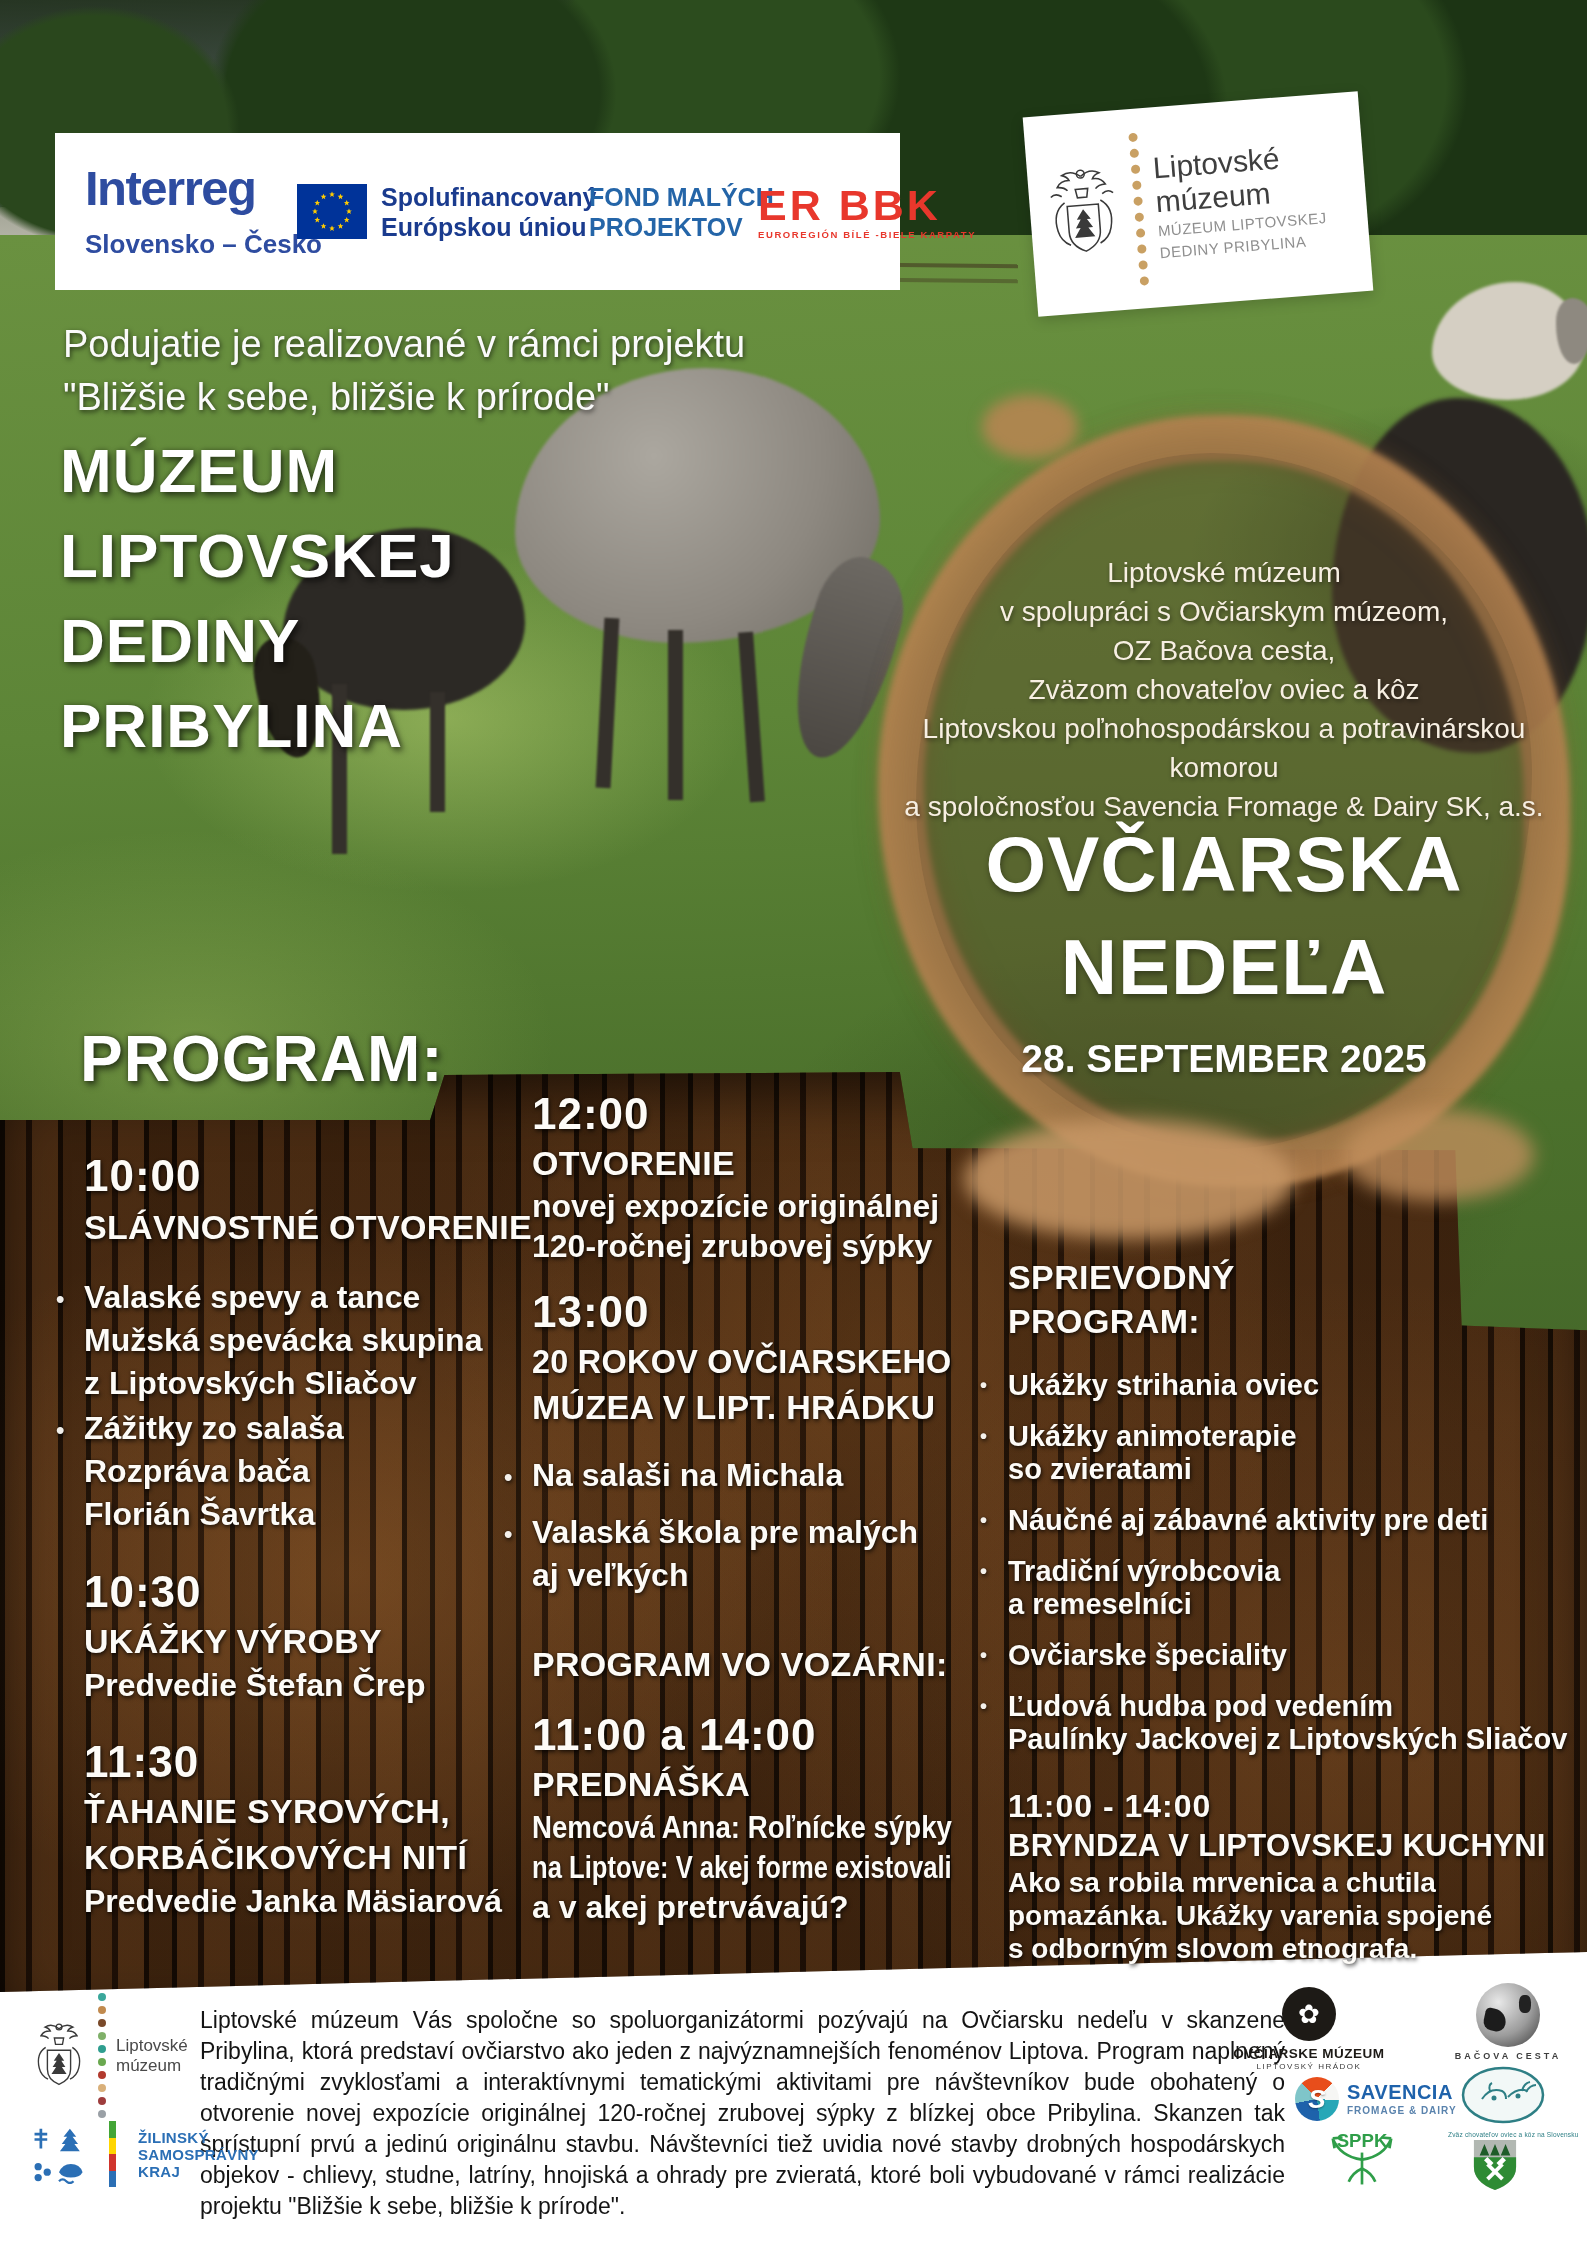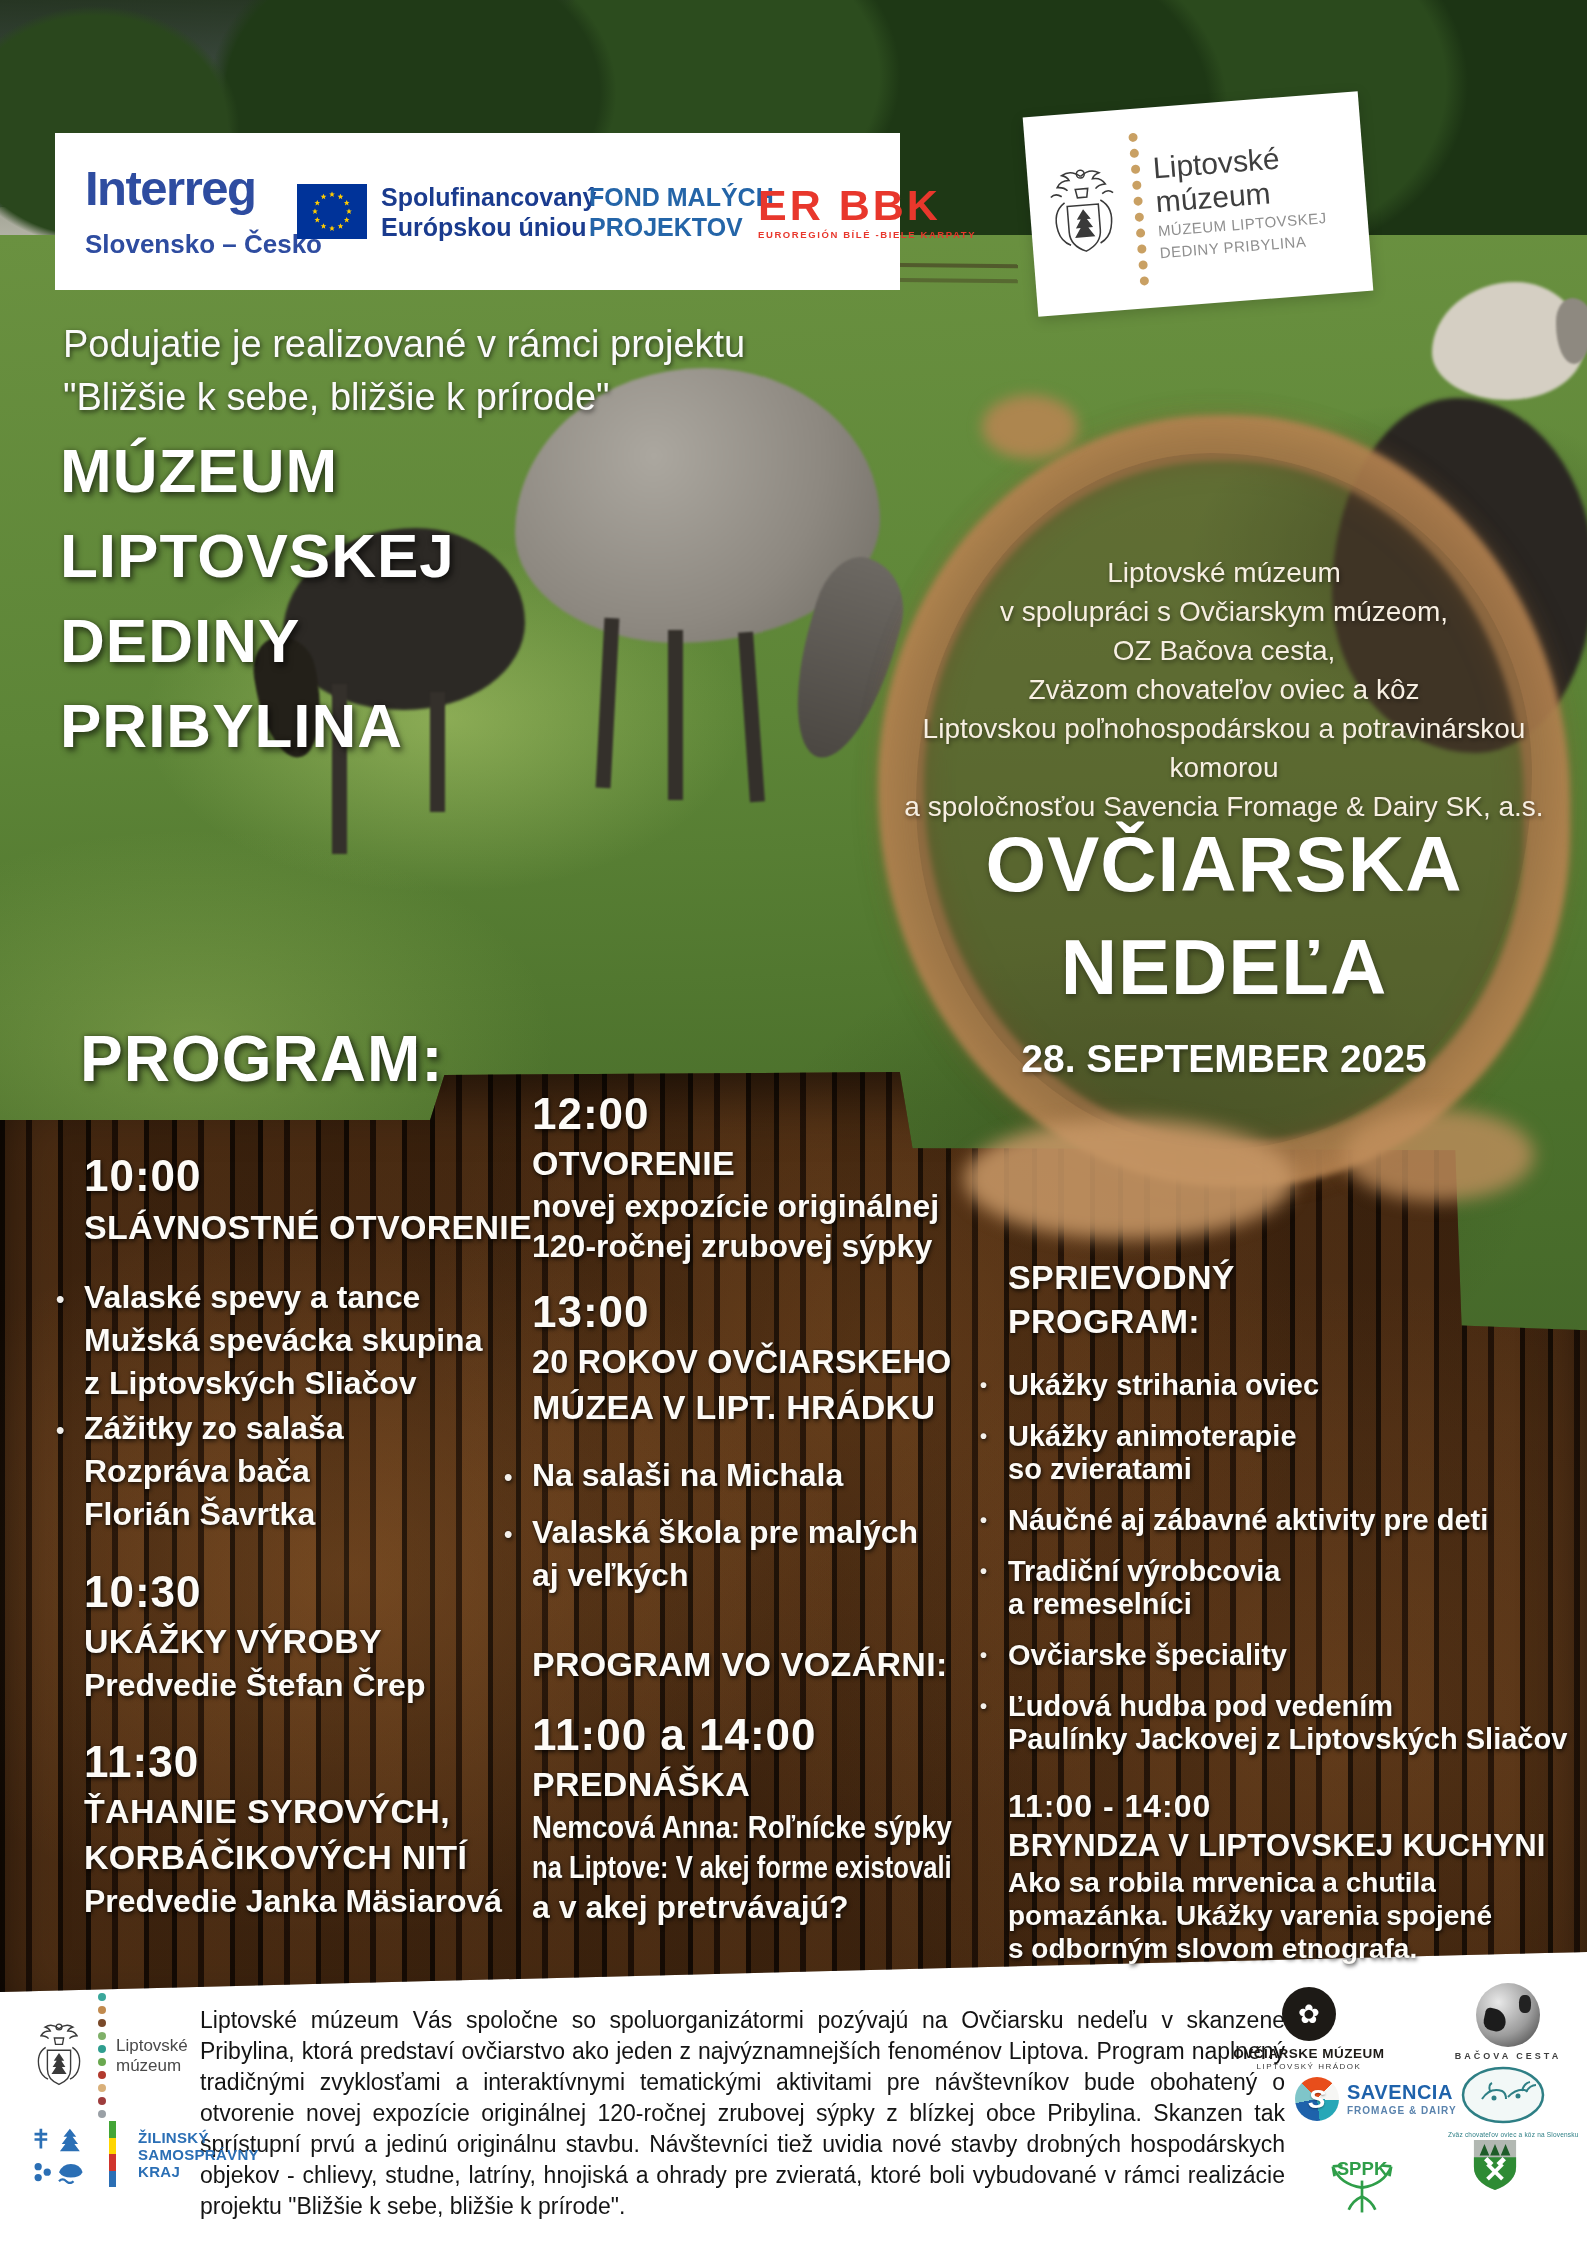--- a/index.html
+++ b/index.html
@@ -488,21 +488,21 @@
         <g stroke="#2e7f85" stroke-width="2" fill="none">
           <path d="M22 34 q8 -12 20 -8 q4 2 4 8 M30 26 q-2 -6 2 -8"></path>
           <path d="M48 32 q10 -10 20 -6 M62 26 q2 -8 8 -9 M66 27 q4 -7 10 -7"></path>
           <circle cx="34" cy="33" r="1.5" fill="#2e7f85"></circle>
             <circle cx="58" cy="31" r="1.5" fill="#2e7f85"></circle>
         </g>
       </svg>
       <div class="zvlabel ln">Zväz chovateľov oviec a kôz na Slovensku</div>
     </div>
 
-    <div class="flogo" style="left:1318px;top:209px;text-align:right;">
+    <div class="flogo" style="left:1318px;top:181px;text-align:right;">
       <svg width="88" height="62" viewBox="0 0 90 70">
         <g stroke="#2f9e49" fill="none" stroke-width="3">
           <path d="M45 66 V30"></path>
           <path d="M45 38 Q20 34 12 14 M12 14 l11 -1 M12 14 l2 11"></path>
           <path d="M45 38 Q70 34 78 14 M78 14 l-11 -1 M78 14 l-2 11"></path>
           <path d="M45 48 Q34 53 30 63 M45 48 Q56 53 60 63"></path>
         </g>
         <text x="45" y="24" text-anchor="middle" font-size="21" font-weight="bold" fill="#2f9e49">SPPK</text>
       </svg>
     </div>

